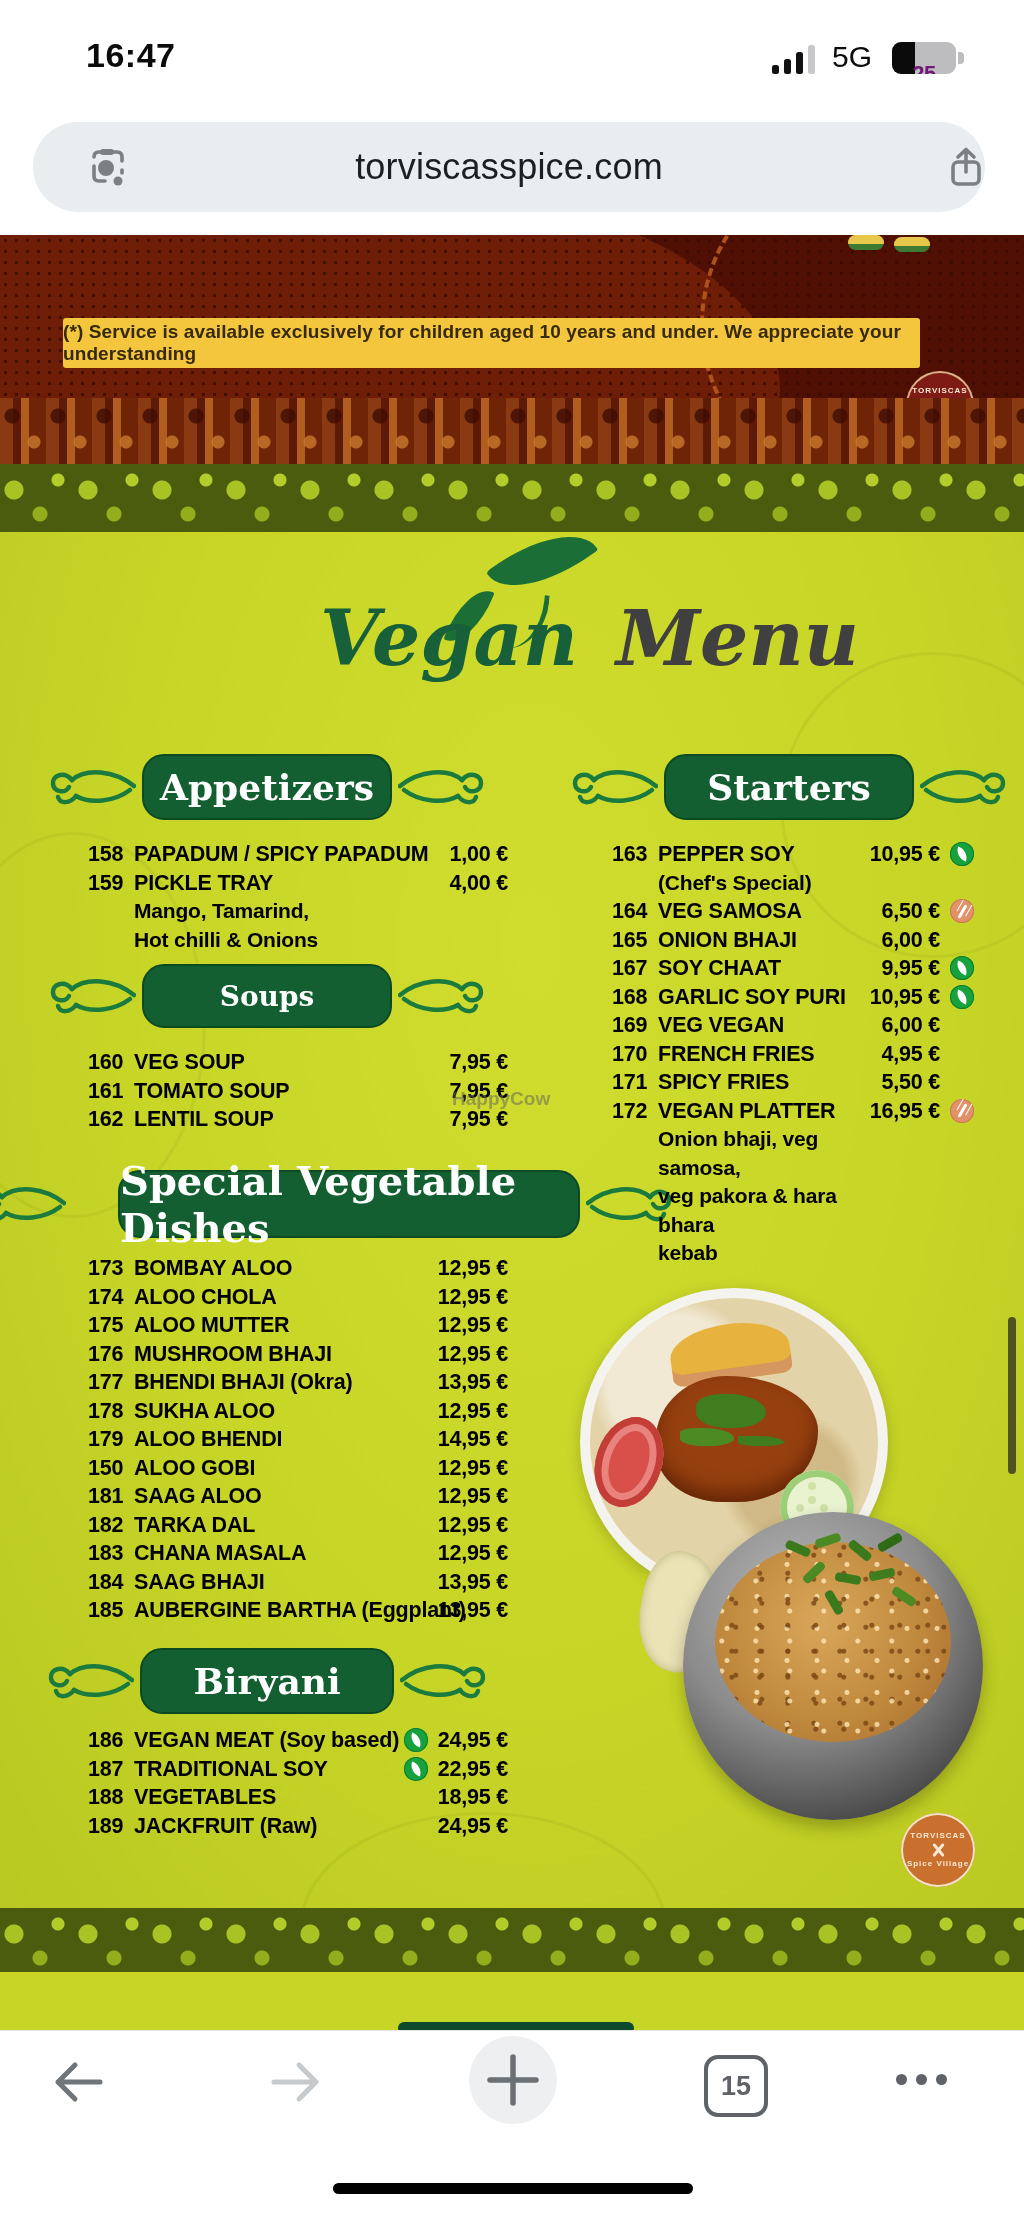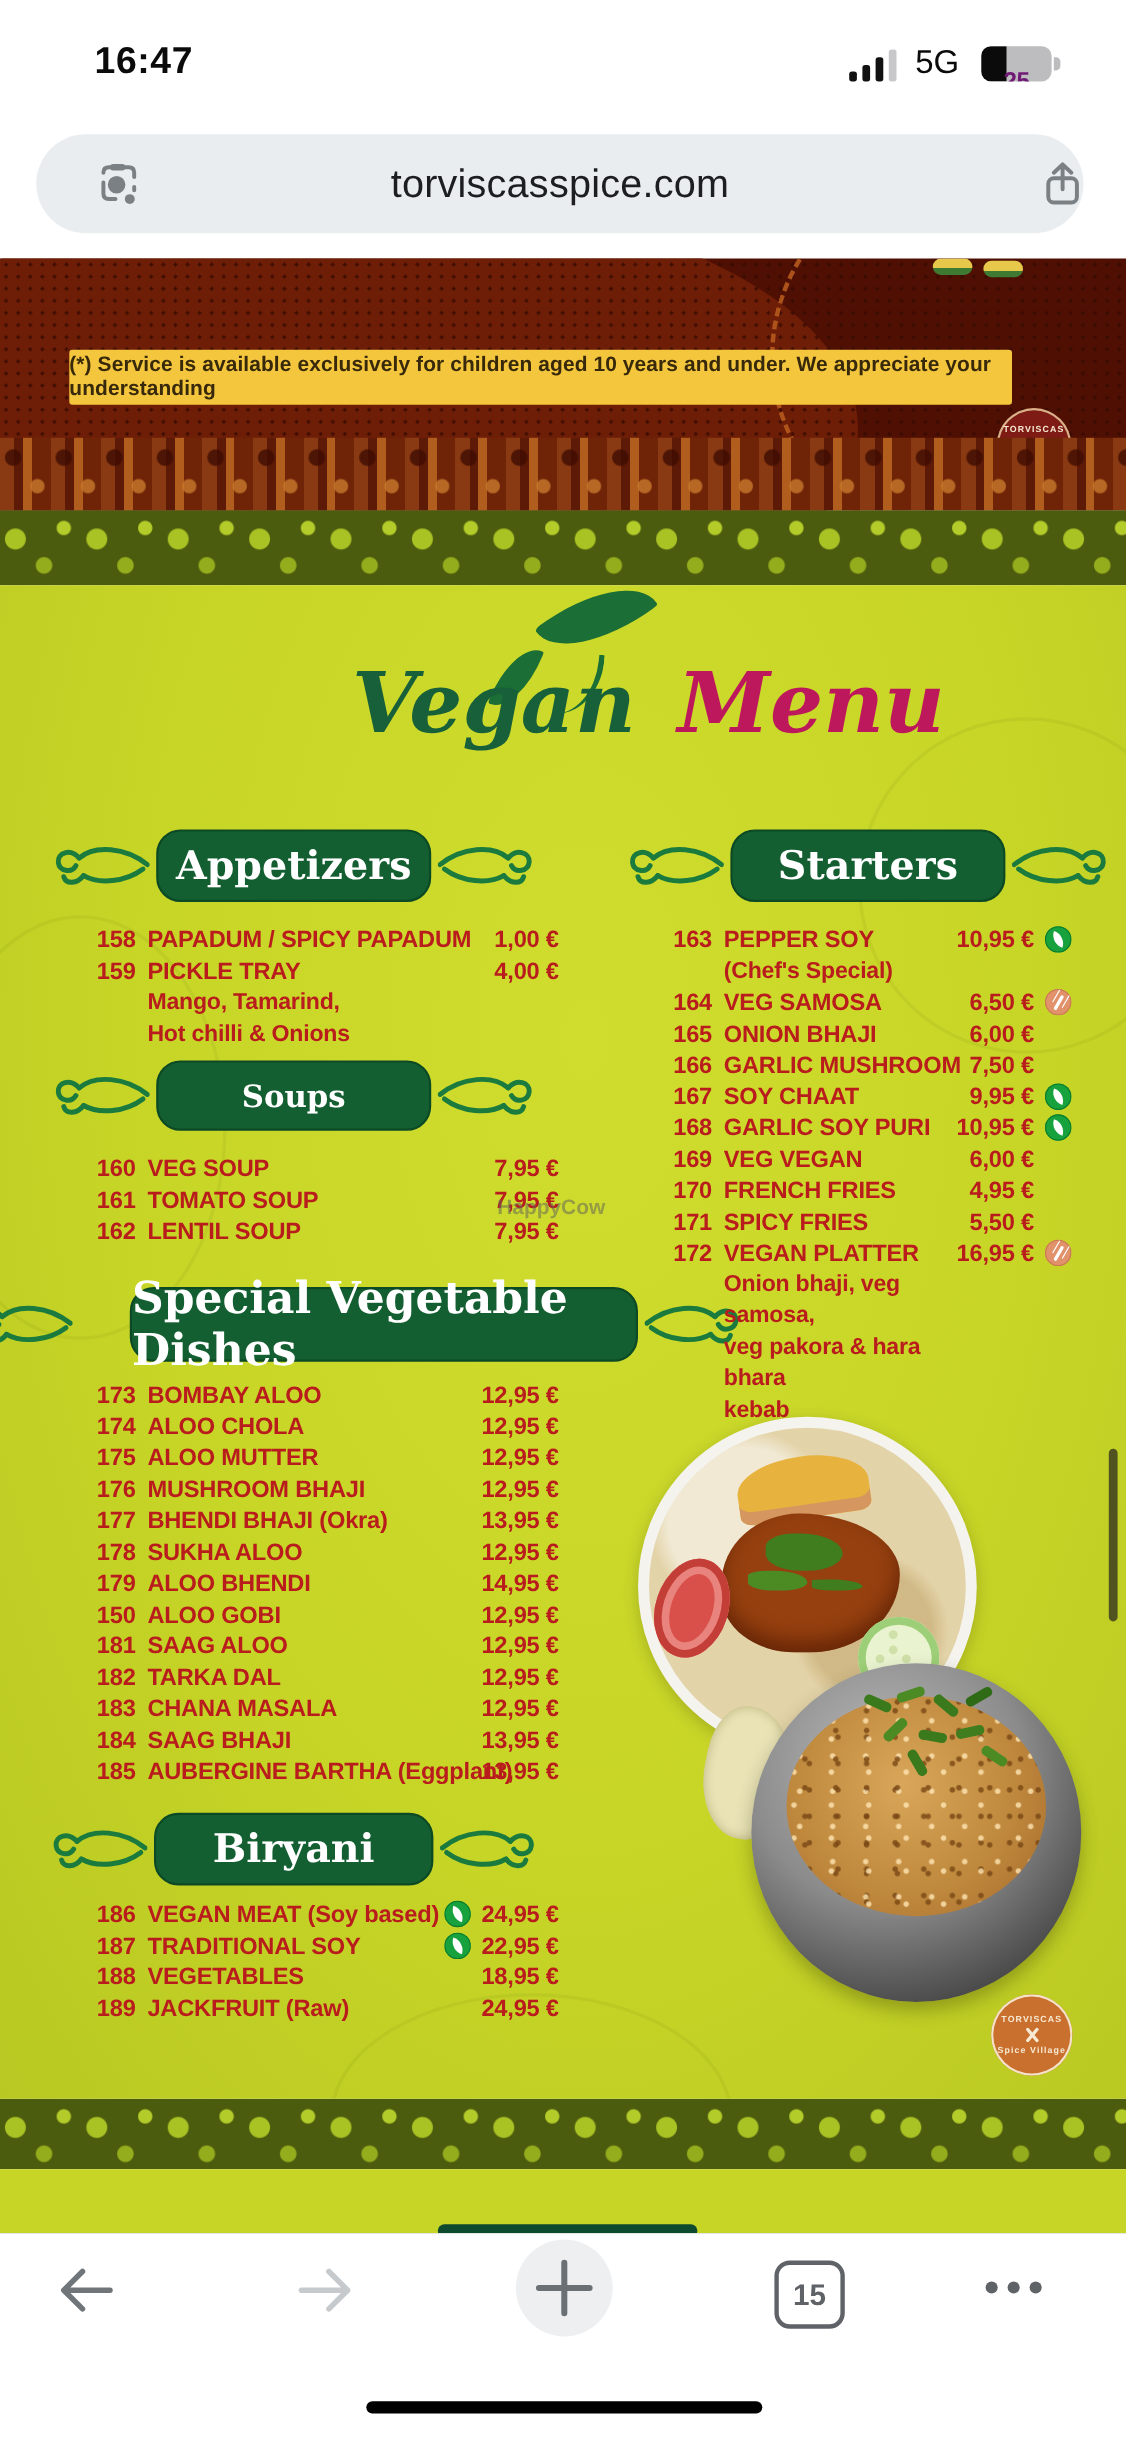--- a/index.html
+++ b/index.html
@@ -73,36 +73,36 @@
   .sketch{border:3px solid rgba(122,138,18,.35);border-radius:50%;opacity:.35;}
 
   
   .title-wrap{left:232px;top:535px;width:560px;height:180px;}
   .leaf{background:#1b6e35;}
   .leaf-big{left:258px;top:2px;width:104px;height:48px;border-radius:6% 100% 4% 100%;transform:rotate(-36deg);}
   .leaf-small{left:206px;top:66px;width:62px;height:30px;border-radius:6% 100% 4% 100%;transform:rotate(-68deg);}
   .stem{left:268px;top:58px;width:42px;height:58px;border-right:5px solid #1b6e35;border-radius:0 0 90% 0;transform:rotate(6deg);}
   .title-words{left:88px;top:66px;display:flex;gap:38px;font-family:"DejaVu Serif",serif;font-style:italic;font-weight:700;
                font-size:76px;line-height:1;}
-  .w-vegan{color:#17603a;} .w-menu{color:#be185d;}
+  .w-vegan{color:#17603a;} .w-menu{color:#404040;}
 
   
   .sec-head{display:flex;align-items:center;justify-content:center;gap:6px;}
   .pill{background:#135f31;border:2px solid #0c4a25;color:#fff;font-family:"DejaVu Serif",serif;font-weight:700;
         display:flex;align-items:center;justify-content:center;border-radius:22px;}
   .flor{flex:none;}
   .flor.right{transform:scaleX(-1);}
   .h-app{left:48px;top:754px;width:438px;}  .h-app .pill{width:246px;height:62px;font-size:36px;}
   .h-sta{left:570px;top:754px;width:438px;} .h-sta .pill{width:246px;height:62px;font-size:36px;}
   .h-sou{left:48px;top:964px;width:438px;}  .h-sou .pill{width:246px;height:60px;font-size:28px;}
   .h-spe{left:-20px;top:1170px;width:692px;}.h-spe .pill{width:468px;height:64px;font-size:40px;margin-left:46px;}
   .h-bir{left:48px;top:1648px;width:438px;} .h-bir .pill{width:250px;height:62px;font-size:36px;}
 
   
-  .mlist{color:#b91c1c;font-size:21.5px;font-weight:700;letter-spacing:-.2px;line-height:28.5px;}
+  .mlist{color:#000000;font-size:21.5px;font-weight:700;letter-spacing:-.2px;line-height:28.5px;}
   .mrow{display:flex;align-items:flex-start;white-space:nowrap;}
   .num{width:46px;flex:none;}
   .nm{flex:1;min-width:0;}
   .desc{display:block;white-space:pre-line;font-size:21px;}
   .pr-wrap{flex:none;position:relative;margin-left:6px;}
   .badge{position:absolute;top:2px;width:24px;height:24px;border-radius:50%;display:flex;align-items:center;justify-content:center;}
   .badge.side-right{left:100%;margin-left:10px;}
   .badge.side-left{right:100%;margin-right:10px;}
   .badge-vegan{background:#17a23e;box-shadow:inset 0 0 0 1px #0c7c2b;}
   .badge-vegan i{width:12px;height:12px;background:#fff;border-radius:0 100% 0 100%;transform:rotate(18deg);}
@@ -377,25 +377,20 @@
           <i></i>
         </span></span>
     </div>
 
     <div class="mrow">
       <span class="num">165</span>
       <span class="nm"><span>ONION BHAJI</span></span>
       <span class="pr-wrap"><span class="pr">6,00 €</span></span>
     </div>
 
-    <div class="mrow">
-      <span class="num">166</span>
-      <span class="nm"><span>GARLIC MUSHROOM</span></span>
-      <span class="pr-wrap"><span class="pr">7,50 €</span></span>
-    </div>
 
     <div class="mrow">
       <span class="num">167</span>
       <span class="nm"><span>SOY CHAAT</span></span>
       <span class="pr-wrap"><span class="pr">9,95 €</span><span class="badge side-right badge-vegan">
           <i></i>
         </span></span>
     </div>
 
     <div class="mrow">

